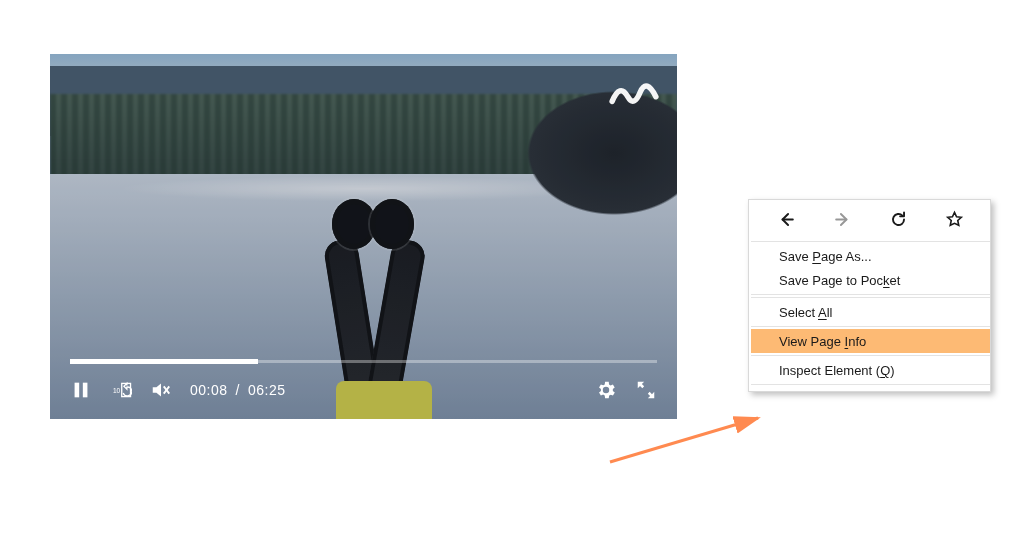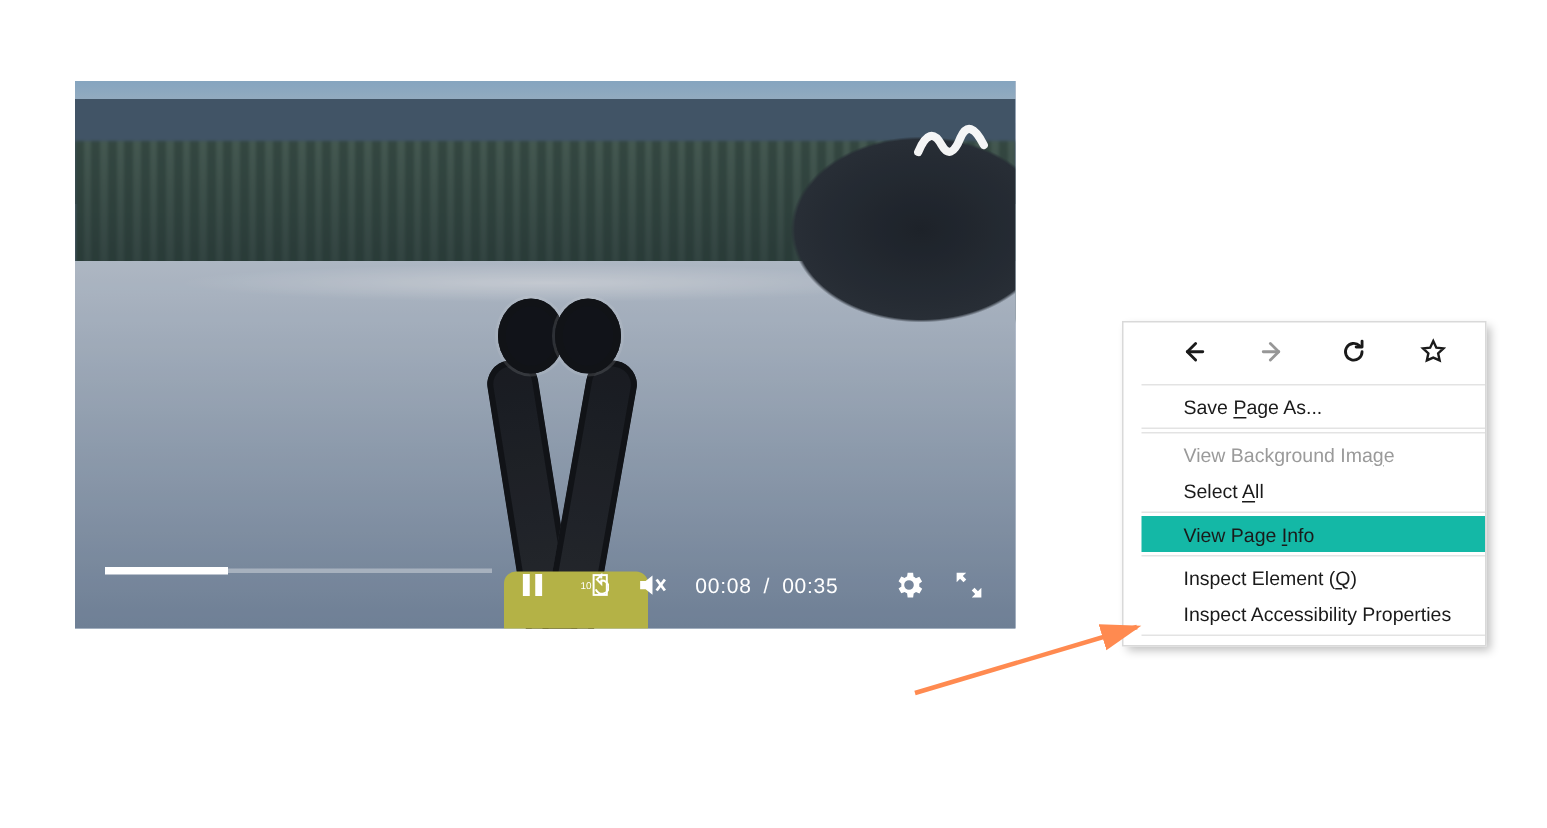--- a/index.html
+++ b/index.html
@@ -73,21 +73,21 @@
     background:#d7d24a; border-radius:8px 8px 0 0;
   }
 
   .watermark { position:absolute; right:18px; top:18px; color:#fff; opacity:.95; }
   .watermark svg { width:50px; height:40px; }
 
   .controls {
     position:absolute; left:0; right:0; bottom:0;
     padding: 0 20px 18px 20px;
     color:#fff;
-    display:flex; flex-direction:row; gap:16px;
+    display:flex; flex-direction:column; gap:16px;
   }
   .progress {
     position:relative; height:3px; width:100%;
     background: rgba(255,255,255,.35);
   }
   .progress .bar {
     position:absolute; left:0; top:-1px; height:5px;
     background:#ffffff;
   }
   .cbar { display:flex; align-items:center; gap:18px; }
@@ -96,41 +96,40 @@
   .icon-btn svg { width:22px; height:22px; display:block; }
   .time { font-size:14px; letter-spacing:.5px; }
 
   
   .ctx {
     position:absolute; left:748px; top:199px;
     width:243px;
     background:#fff;
     border:1px solid #d9d9d9;
     box-shadow: 3px 3px 6px rgba(0,0,0,.25);
-    padding: 4px 0 4px 12px;
-    margin-top: 15px;
+    padding: 4px 0 4px 2px;
   }
   .ctx .toprow {
     display:flex; justify-content:space-around; align-items:center;
     padding:6px 8px 10px 8px;
   }
   .ctx .toprow .nav-ico svg { width:19px; height:19px; display:block; }
   .ctx hr.sep {
     border:none; border-top:1px solid #e3e3e3; margin:2px 0;
   }
   .ctx .row {
     position:relative;
     display:flex; align-items:center;
     height:24px;
     padding: 0 12px 0 28px;
     white-space:nowrap;
     cursor:default;
   }
   .ctx .row.disabled { color:#9a9a9a; }
-  .ctx .row.hl { background:#14b8a6; }
+  .ctx .row.hl { background:#fdba74; }
   .ctx .row .sub { margin-left:auto; color:#4a4a4a; }
   .ctx .row .ul { text-decoration: underline; text-underline-offset:2px; }
   .ctx .lead-ico {
     position:absolute; left:6px; top:50%; transform:translateY(-50%);
     width:16px; height:16px; display:flex; align-items:center; justify-content:center;
   }
   .ctx .lead-ico svg { width:15px; height:15px; }
 
   
   .arrow {
@@ -182,21 +181,21 @@
       </span>
       <span class="icon-btn" title="Muted">
         <svg viewBox="0 0 24 24">
           <path d="M3 9v6h4l5 4V5L7 9H3z" fill="#fff"></path>
           <line x1="15" y1="8" x2="21" y2="16" stroke="#fff" stroke-width="2"></line>
           <line x1="21" y1="8" x2="15" y2="16" stroke="#fff" stroke-width="2"></line>
         </svg>
       </span>
       <span class="time">00:08</span>
       <span class="time" style="margin:0 -10px">/</span>
-      <span class="time">00:35</span>
+      <span class="time">06:25</span>
       <span class="spacer"></span>
       <span class="icon-btn" title="Settings">
         <svg viewBox="0 0 24 24">
             <path fill="#fff" d="M19.4 13a7.5 7.5 0 0 0 .1-1 7.5 7.5 0 0 0-.1-1l2.1-1.6-2-3.4-2.5 1a7.6 7.6 0 0 0-1.7-1L15 3h-4l-.4 2.9a7.6 7.6 0 0 0-1.7 1l-2.5-1-2 3.4L6.5 11a7.5 7.5 0 0 0-.1 1 7.5 7.5 0 0 0 .1 1l-2.1 1.6 2 3.4 2.5-1a7.6 7.6 0 0 0 1.7 1L11 21h4l.4-2.9a7.6 7.6 0 0 0 1.7-1l2.5 1 2-3.4Zm-7.4 2.5A3.5 3.5 0 1 1 15.5 12 3.5 3.5 0 0 1 12 15.5Z"></path>
           </svg>
       </span>
       <span class="icon-btn" title="Fullscreen">
         <svg viewBox="0 0 24 24">
           <path d="M3 3h7l-2.5 2.5L10 8 8 10 5.5 7.5 3 10V3z" fill="#fff"></path>
           <path d="M21 21h-7l2.5-2.5L14 16l2-2 2.5 2.5L21 14v7z" fill="#fff"></path>
@@ -230,38 +229,35 @@
         <svg viewBox="0 0 24 24">
           <path d="M12 3l2.6 5.6 6 .6-4.5 4.1 1.3 6L12 16.9 6.6 19.3l1.3-6L3.4 9.2l6-.6z" fill="none" stroke="#1a1a1a" stroke-width="2"></path>
         </svg>
       </span>
   </div>
   <hr class="sep">
   <div id="ctx-items">
       <div class="row">
         <span>Save <span class="ul">P</span>age As...</span>
       </div>
-      <hr class="sep">
-      <hr class="sep">
-      <div class="row disabled">
-        <span>View Background Ima<span class="ul">g</span>e</span>
-      </div>
+      <div class="row">
+        <span>Save Page to Poc<span class="ul">k</span>et</span>
+      </div>
+      <hr class="sep">
+      <hr class="sep">
       <div class="row">
         <span>Select <span class="ul">A</span>ll</span>
       </div>
       <hr class="sep">
       <div class="row hl">
         <span>View Page <span class="ul">I</span>nfo</span>
       </div>
       <hr class="sep">
       <div class="row">
         <span>Inspect Element (<span class="ul">Q</span>)</span>
-      </div>
-      <div class="row">
-        <span>Inspect Accessibility Properties</span>
       </div>
       <hr class="sep">
     </div>
 </div>
 
 <svg class="arrow" viewBox="0 0 170 60">
   <defs>
     <marker id="ah" markerWidth="10" markerHeight="10" refX="8" refY="3" orient="auto">
       <path d="M0,0 L9,3 L0,6 Z" fill="#ff8a50"></path>
     </marker>

